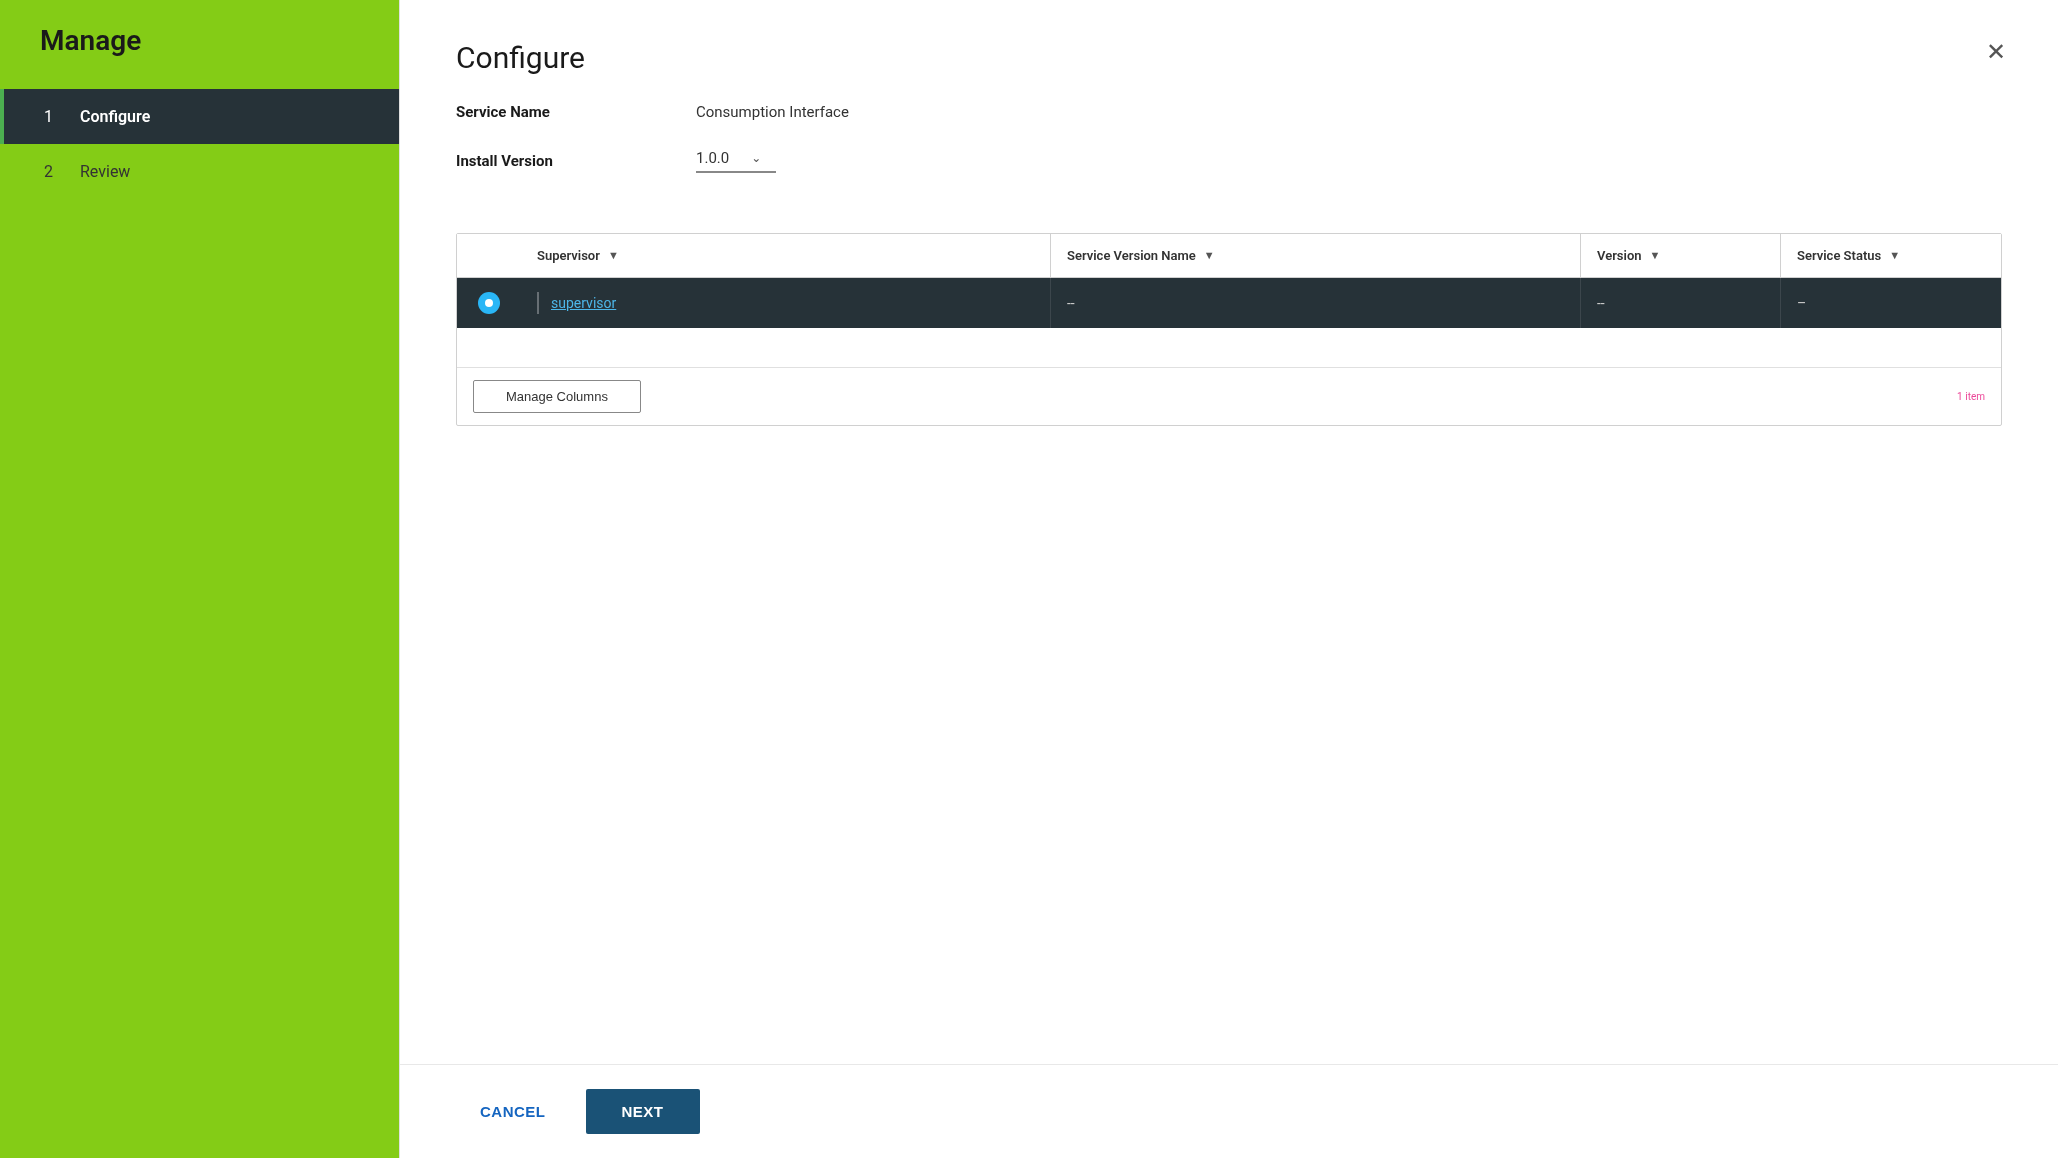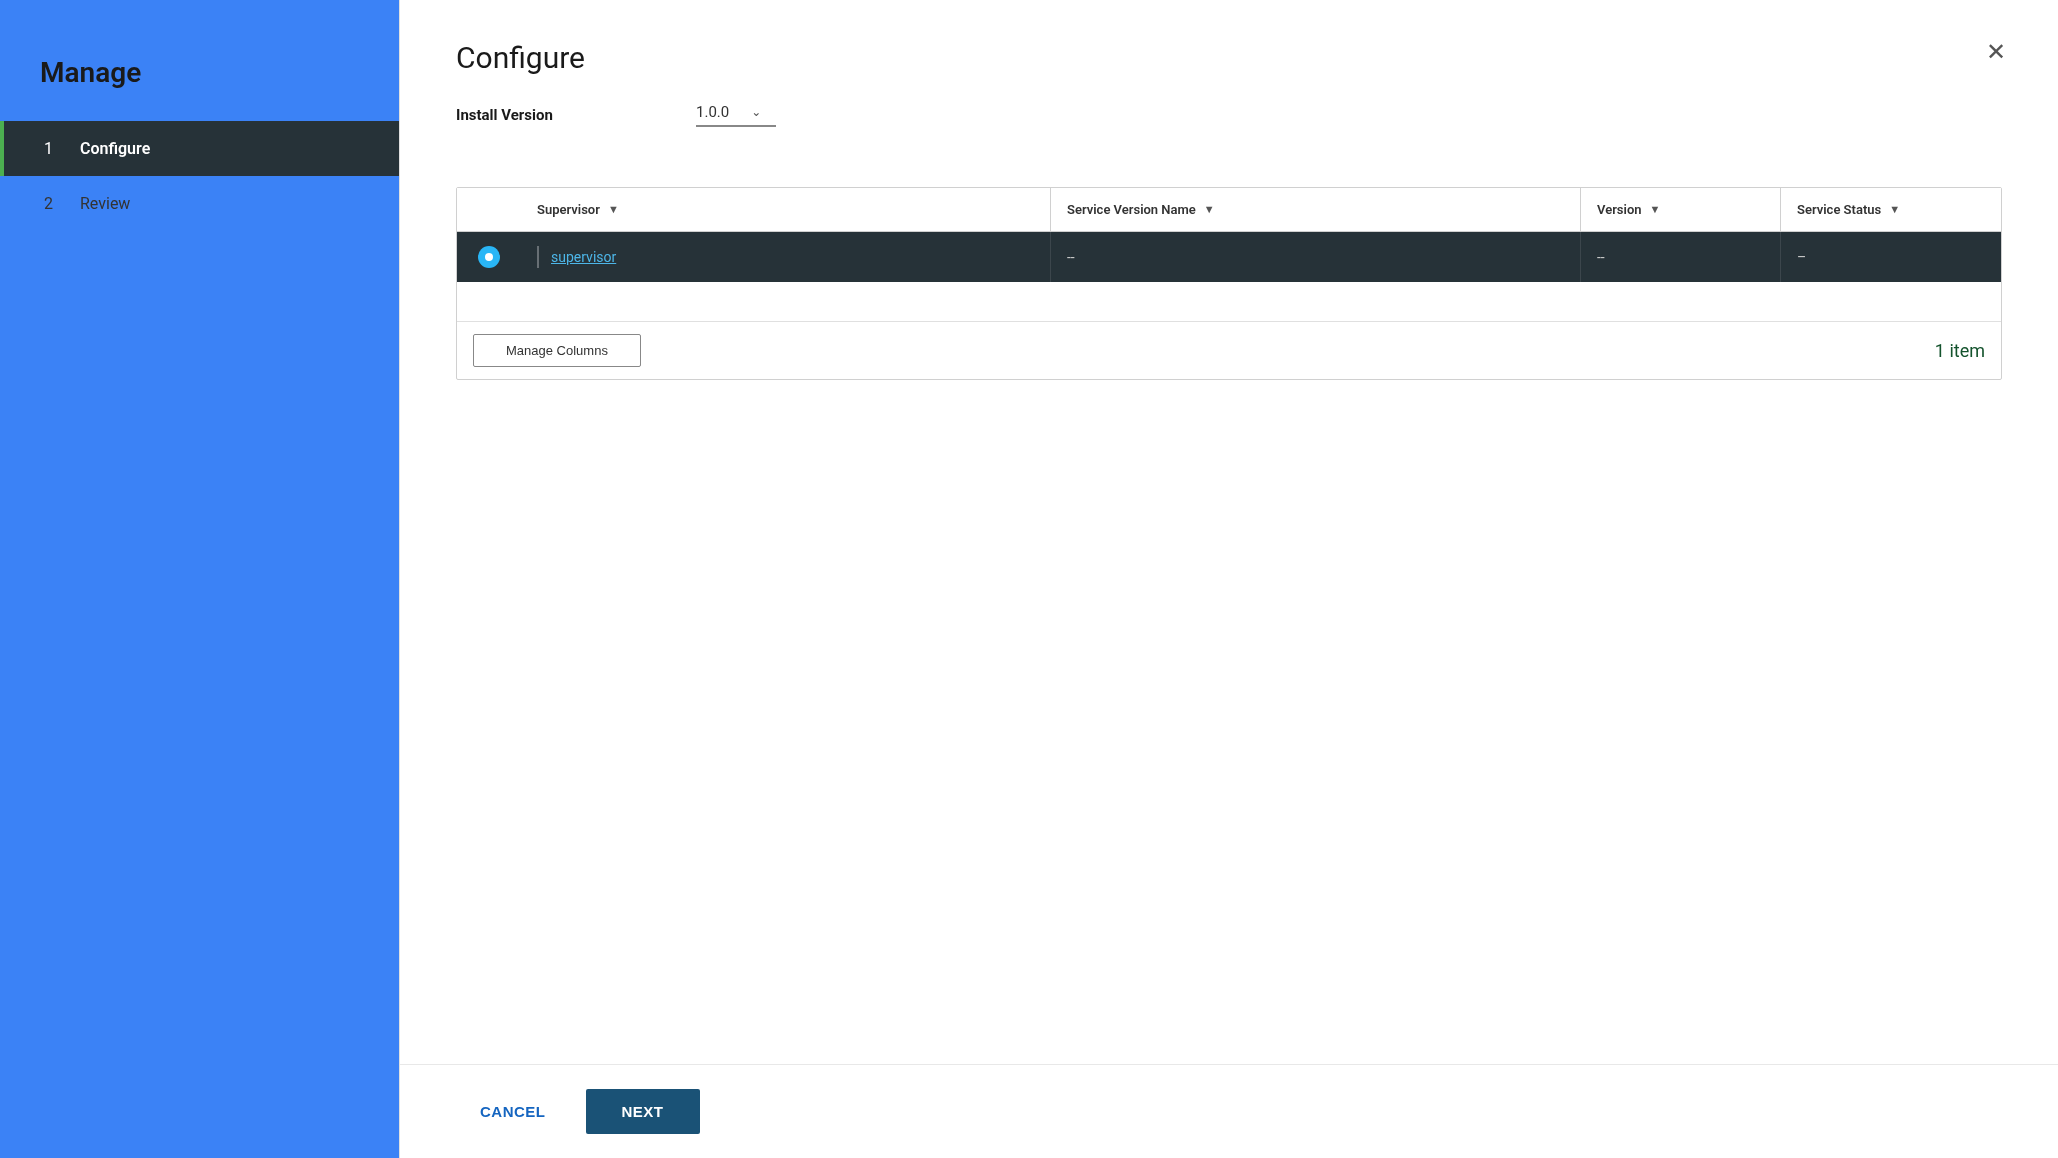--- a/index.html
+++ b/index.html
@@ -24,23 +24,23 @@
     .modal {
       width: 100%;
       height: 100%;
       background: #fff;
       display: flex;
       position: relative;
     }
     .sidebar {
       width: 400px;
       min-width: 400px;
-      background: #3b82f6;
+      background: #84cc16;
       border-right: 1px solid #e0e0e0;
-      padding-top: 56px;
+      padding-top: 24px;
     }
     .sidebar-title {
       font-size: 28px;
       font-weight: 600;
       color: #1a1a1a;
       padding: 0 40px 32px 40px;
     }
     .sidebar-item {
       display: flex;
       align-items: center;
@@ -220,22 +220,22 @@
     .manage-columns-btn {
       background: #fff;
       border: 1px solid #888;
       border-radius: 2px;
       padding: 8px 32px;
       font-size: 13px;
       color: #333;
       cursor: pointer;
     }
     .item-count {
-      font-size: 18px;
-      color: #14532d;
+      font-size: 10px;
+      color: #ec4899;
     }
     .bottom-bar {
       position: absolute;
       bottom: 0;
       left: 0;
       right: 0;
       display: flex;
       align-items: center;
       padding: 24px 56px;
       gap: 16px;
@@ -286,20 +286,24 @@
       </div>
     </div>
 
     <div class="main-content">
 
       <button class="close-btn">✕</button>
 
       <h1 class="page-title">Configure</h1>
 
       <div class="form-section">
+        <div class="form-row">
+          <span class="form-label">Service Name</span>
+          <span class="form-value">Consumption Interface</span>
+        </div>
         <div class="form-row">
           <span class="form-label">Install Version</span>
           <div class="version-select">
             <span>1.0.0</span>
             <span class="chevron">⌄</span>
           </div>
         </div>
       </div>
 
       <div class="table-container">

